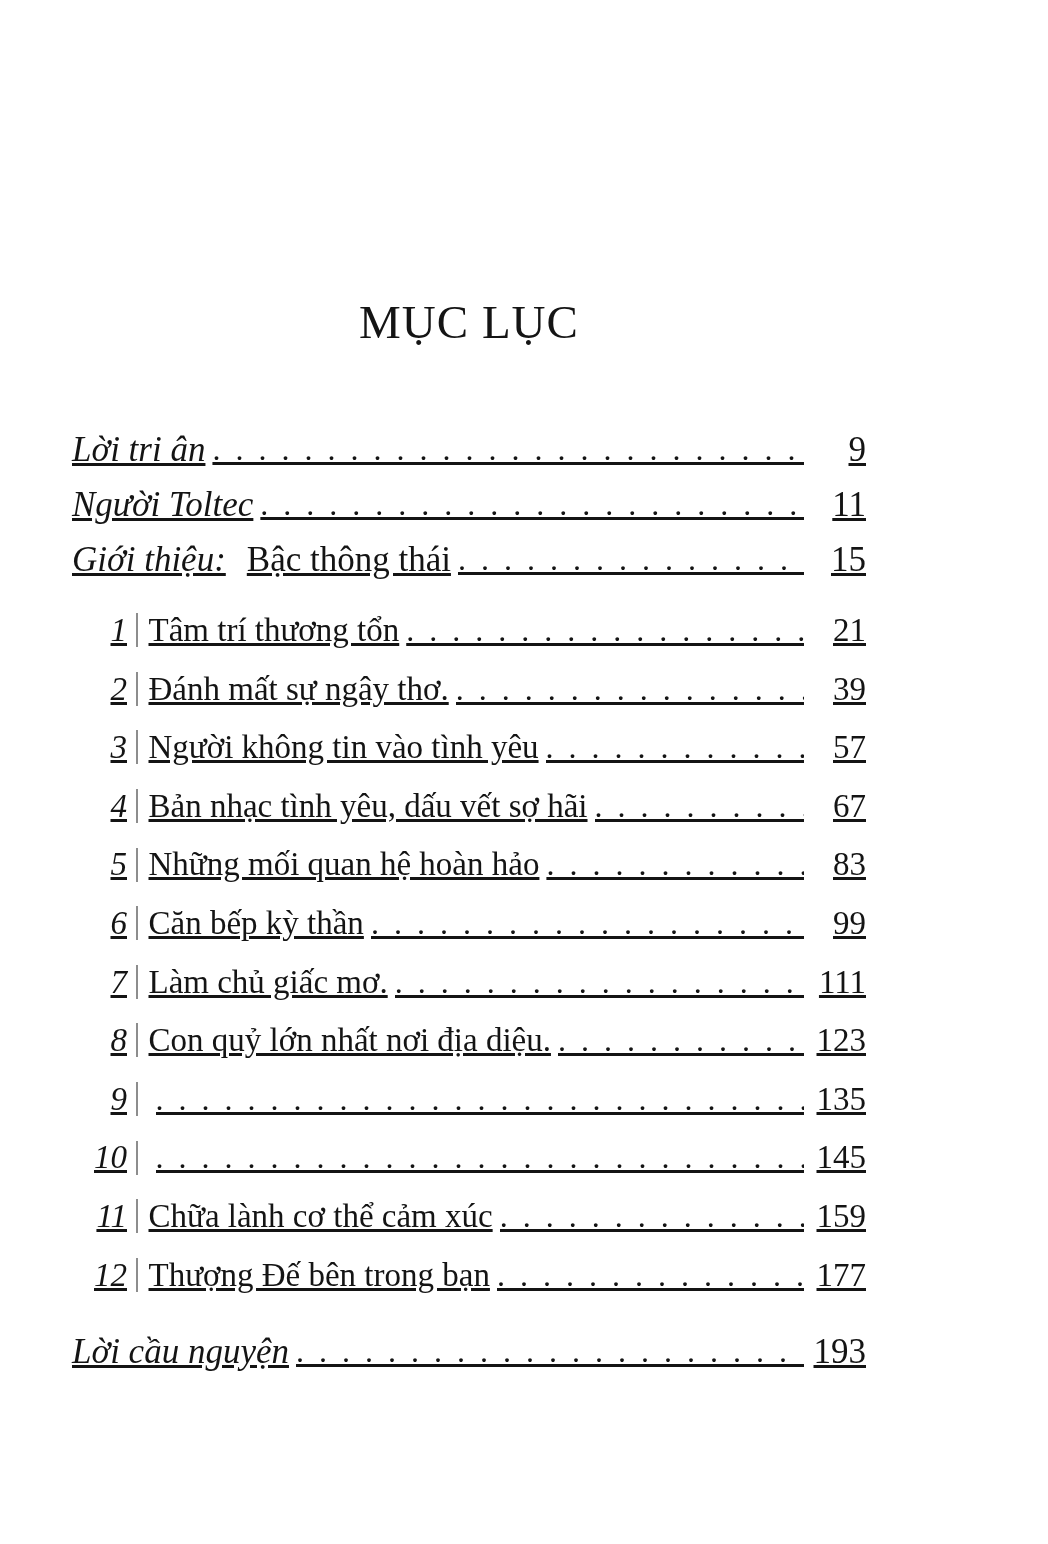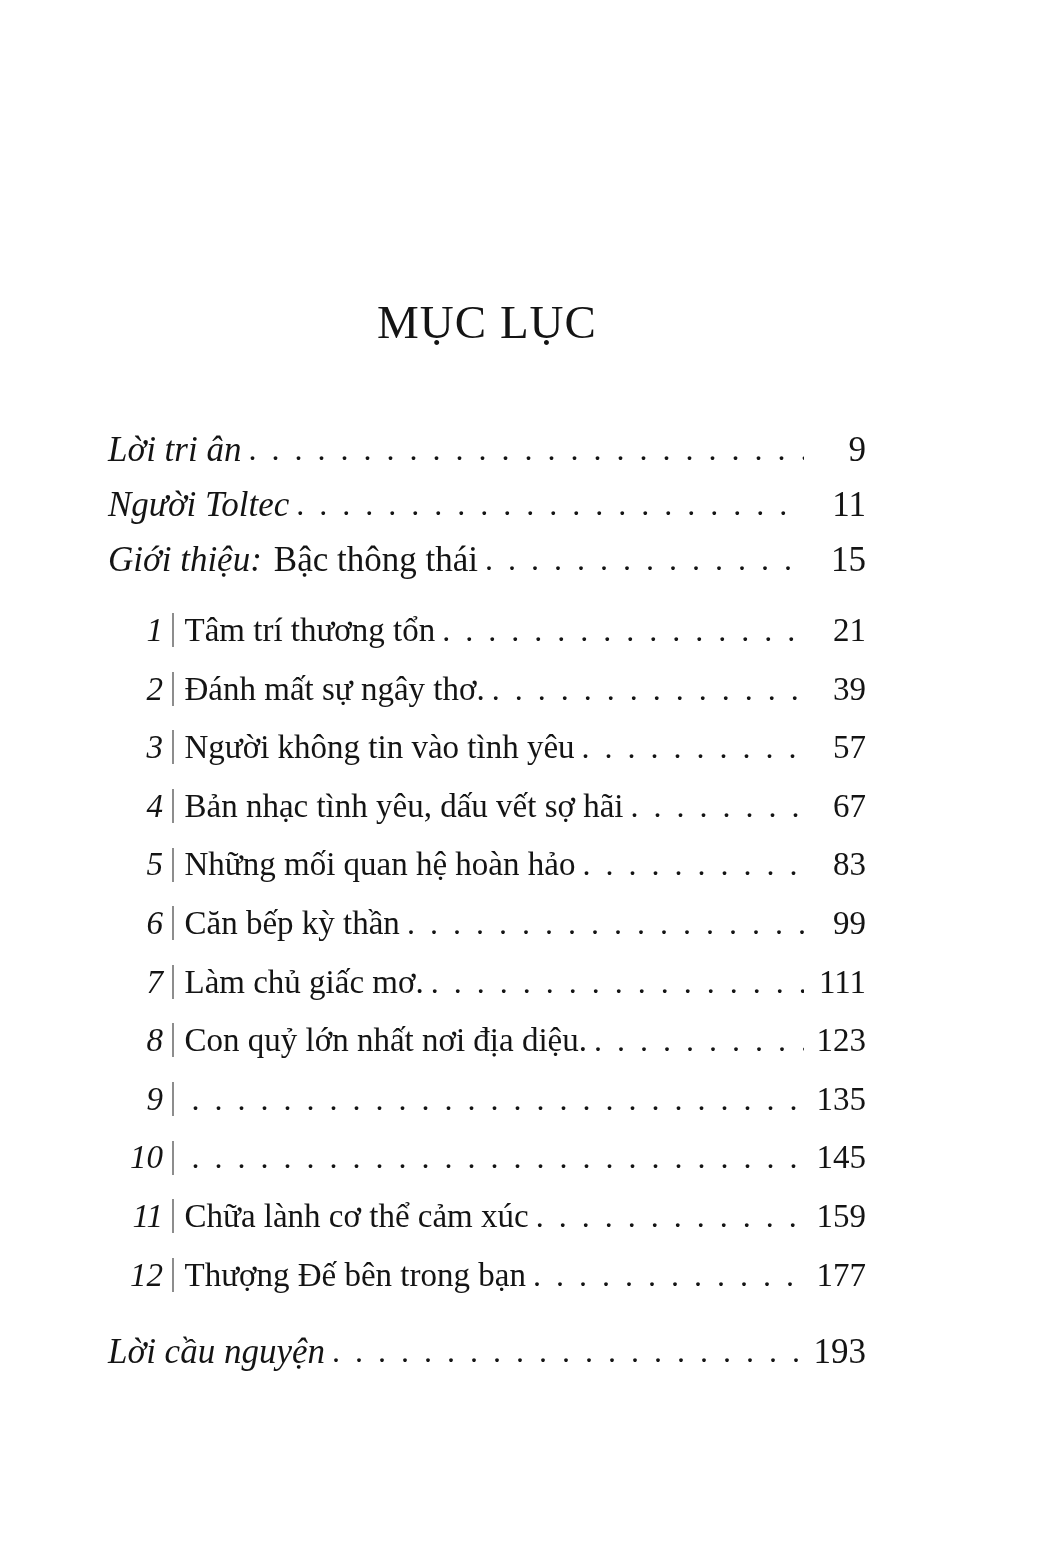--- a/index.html
+++ b/index.html
@@ -5,50 +5,51 @@
   html, body { margin: 0; padding: 0; background: #ffffff; }
   .page {
     position: relative;
     width: 1048px;
     height: 1544px;
     background: #ffffff;
     color: #141414;
     font-family: "Liberation Serif", "DejaVu Serif", serif;
     overflow: hidden;
   }
-  .content { padding: 0 182px 0 108px; }
+  .content { padding: 0 182px 0 72px; }
 
   .title {
     padding-top: 297px;
     height: 50px;
     line-height: 50px;
     text-align: center;
     font-size: 47px;
     letter-spacing: 1px;
     white-space: nowrap;
   }
 
   .row {
     display: flex;
     align-items: flex-start;
     white-space: nowrap;
+    text-decoration: underline;
   }
 
   .front-section { margin-top: 75px; }
   .chapters-section { margin-top: 14px; }
   .back-section { margin-top: 20px; }
 
   .front-row, .back-row {
     height: 55px;
     line-height: 55px;
     font-size: 35px;
   }
   .lbl-italic { font-style: italic; flex: 0 0 auto; }
   .lbl-regular { flex: 0 0 auto; }
-  .lbl-regular:not(:empty) { margin-left: 12px; }
+  .lbl-regular:not(:empty) { margin-left: 21px; }
 
   .ch-row {
     height: 58.6px;
     line-height: 58.6px;
     font-size: 33px;
   }
   .num {
     flex: 0 0 55px;
     width: 55px;
     text-align: right;

